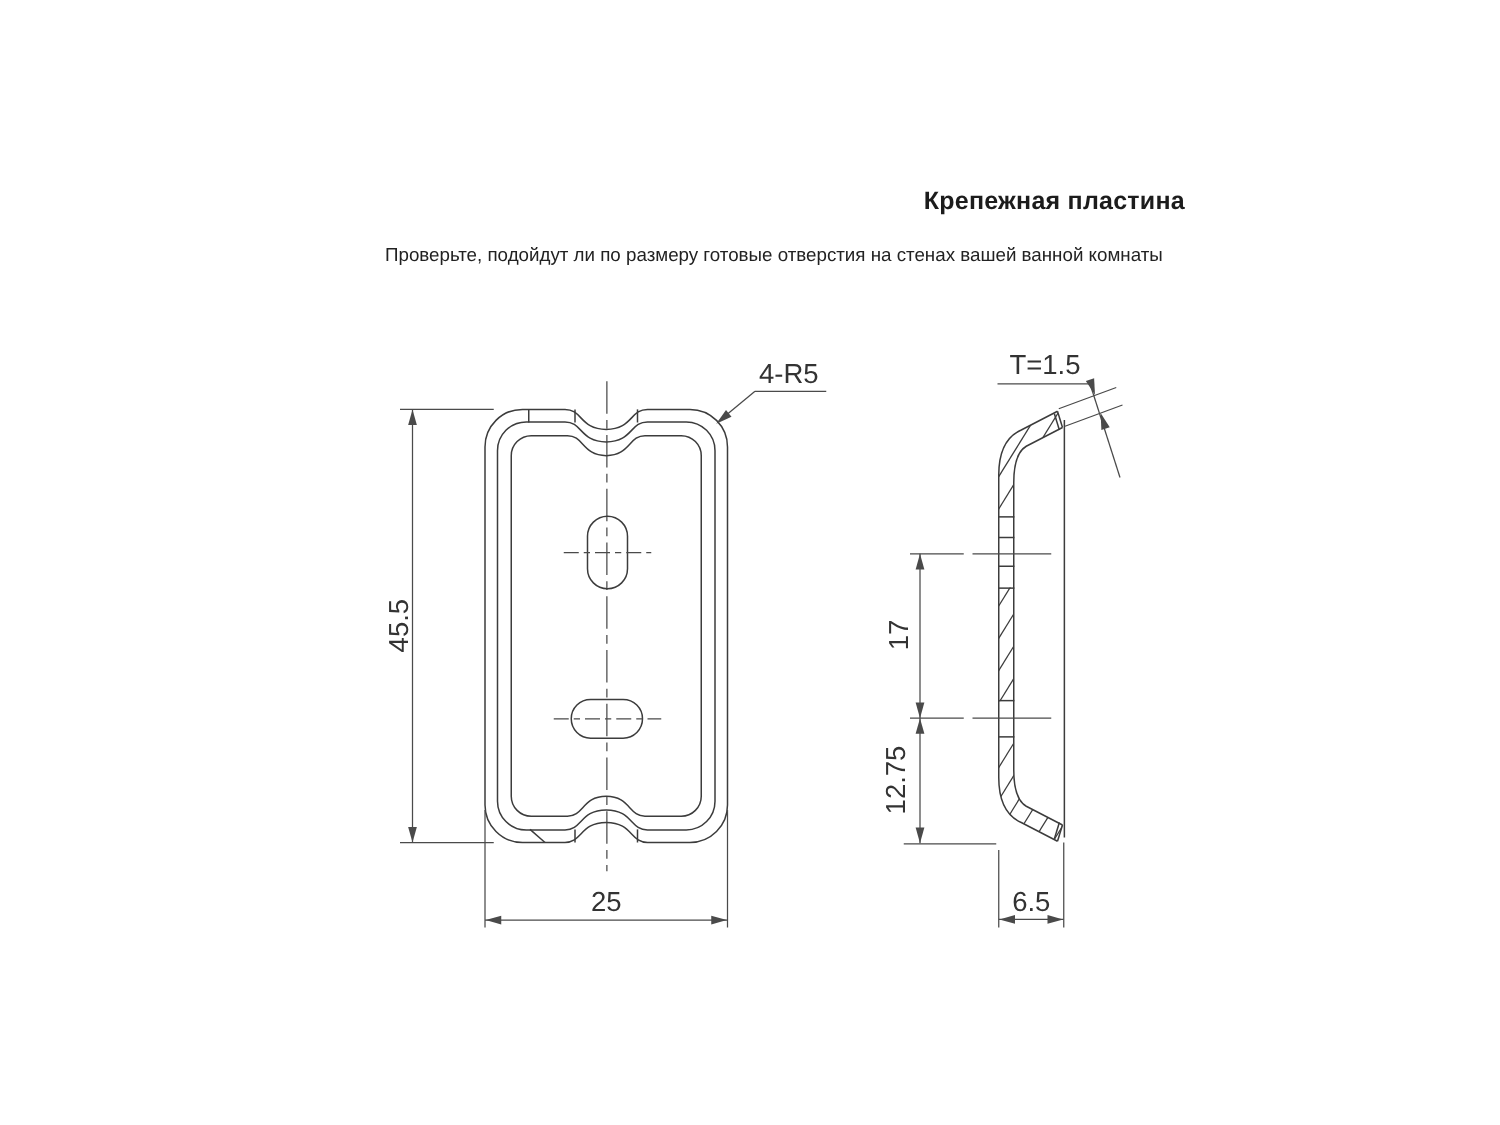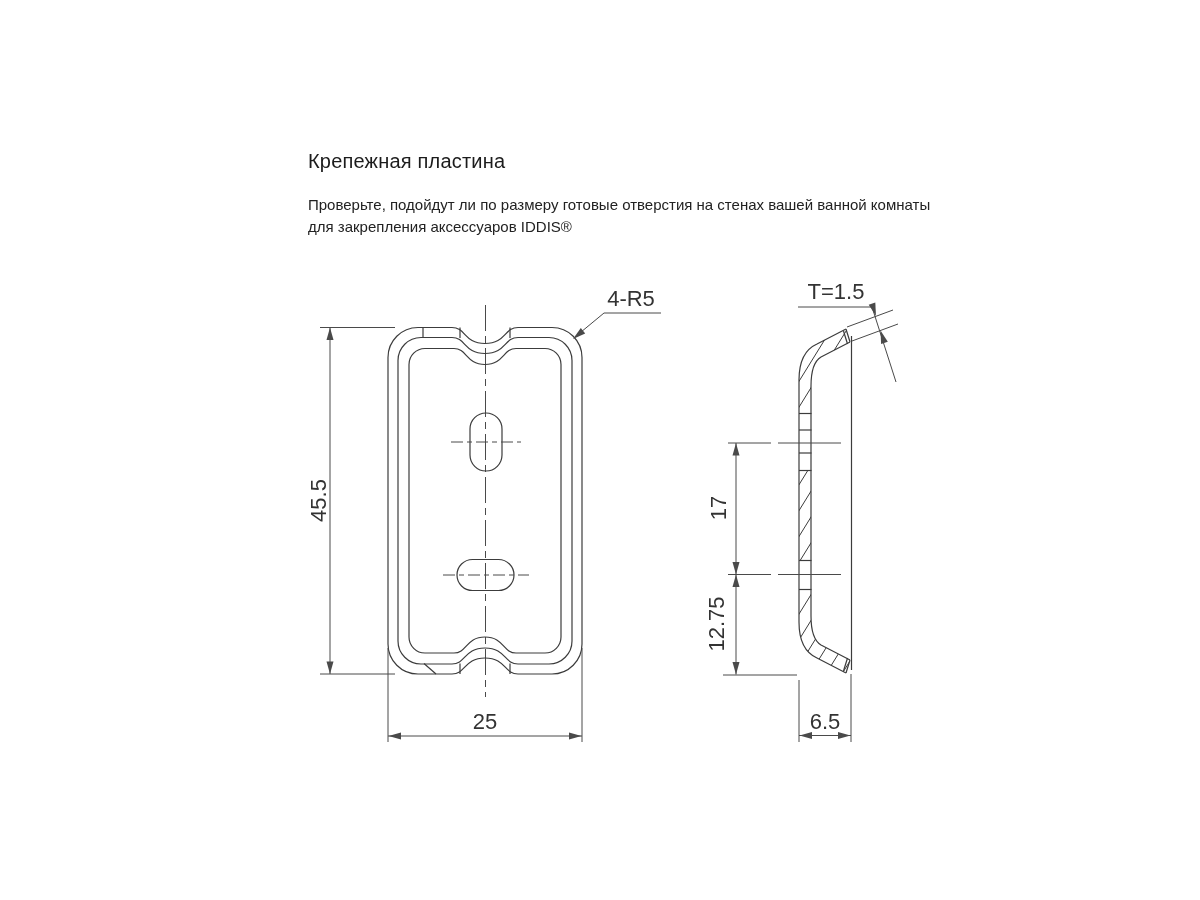--- a/index.html
+++ b/index.html
@@ -10,22 +10,22 @@
   }
   html,body{margin:0;padding:0;}
   body{
     width:1200px;height:900px;
     background:var(--c-background);
     font-family:"Liberation Sans", sans-serif;
     position:relative;overflow:hidden;
   }
   .header{position:absolute;left:308px;top:148px;width:640px;}
   .title{
-    font-size:20px;font-weight:normal;color:var(--c-text);
-    line-height:26px;letter-spacing:.2px;
+    font-size:20px;font-weight:bold;color:var(--c-text);
+    line-height:26px;letter-spacing:.2px;text-align:right;
   }
   .desc{margin-top:20px;font-size:15px;color:#222;line-height:22px;}
   svg{position:absolute;left:0;top:0;}
   .ln{stroke:var(--c-line);stroke-width:1.2;fill:none;stroke-linecap:butt;stroke-linejoin:round;}
   .thin{stroke:var(--c-dim);stroke-width:1;fill:none;}
   .cl{stroke:var(--c-dim);stroke-width:1;fill:none;stroke-dasharray:26 5 7 5;}
   .cl2{stroke:var(--c-dim);stroke-width:1;fill:none;stroke-dasharray:12 4 5 4;}
   .hatch{stroke:var(--c-line);stroke-width:1;fill:none;}
   .arr{fill:var(--c-dim);stroke:none;}
   .dimtext{
@@ -34,21 +34,20 @@
   }
   .hole{fill:var(--c-background);stroke:none;}
 </style>
 </head>
 <body>
 
 <div class="header">
   <div class="title">Крепежная пластина</div>
   <div class="desc">
     <div>Проверьте, подойдут ли по размеру готовые отверстия на стенах вашей ванной комнаты</div>
-    <div>для закрепления аксессуаров IDDIS®</div>
   </div>
 </div>
 
 <svg width="1200" height="900" viewBox="0 0 1200 900">
 
   <defs>
     <clipPath id="sheetClip">
       <path d="M 846 329 L 817 344 Q 799 352 799 380 L 799 622 Q 799 650 817 658 L 846 673
                L 850 660 L 821 645 Q 811 639 811 616 L 811 386 Q 811 363 821 357 L 850 342 Z"></path>
     </clipPath>

